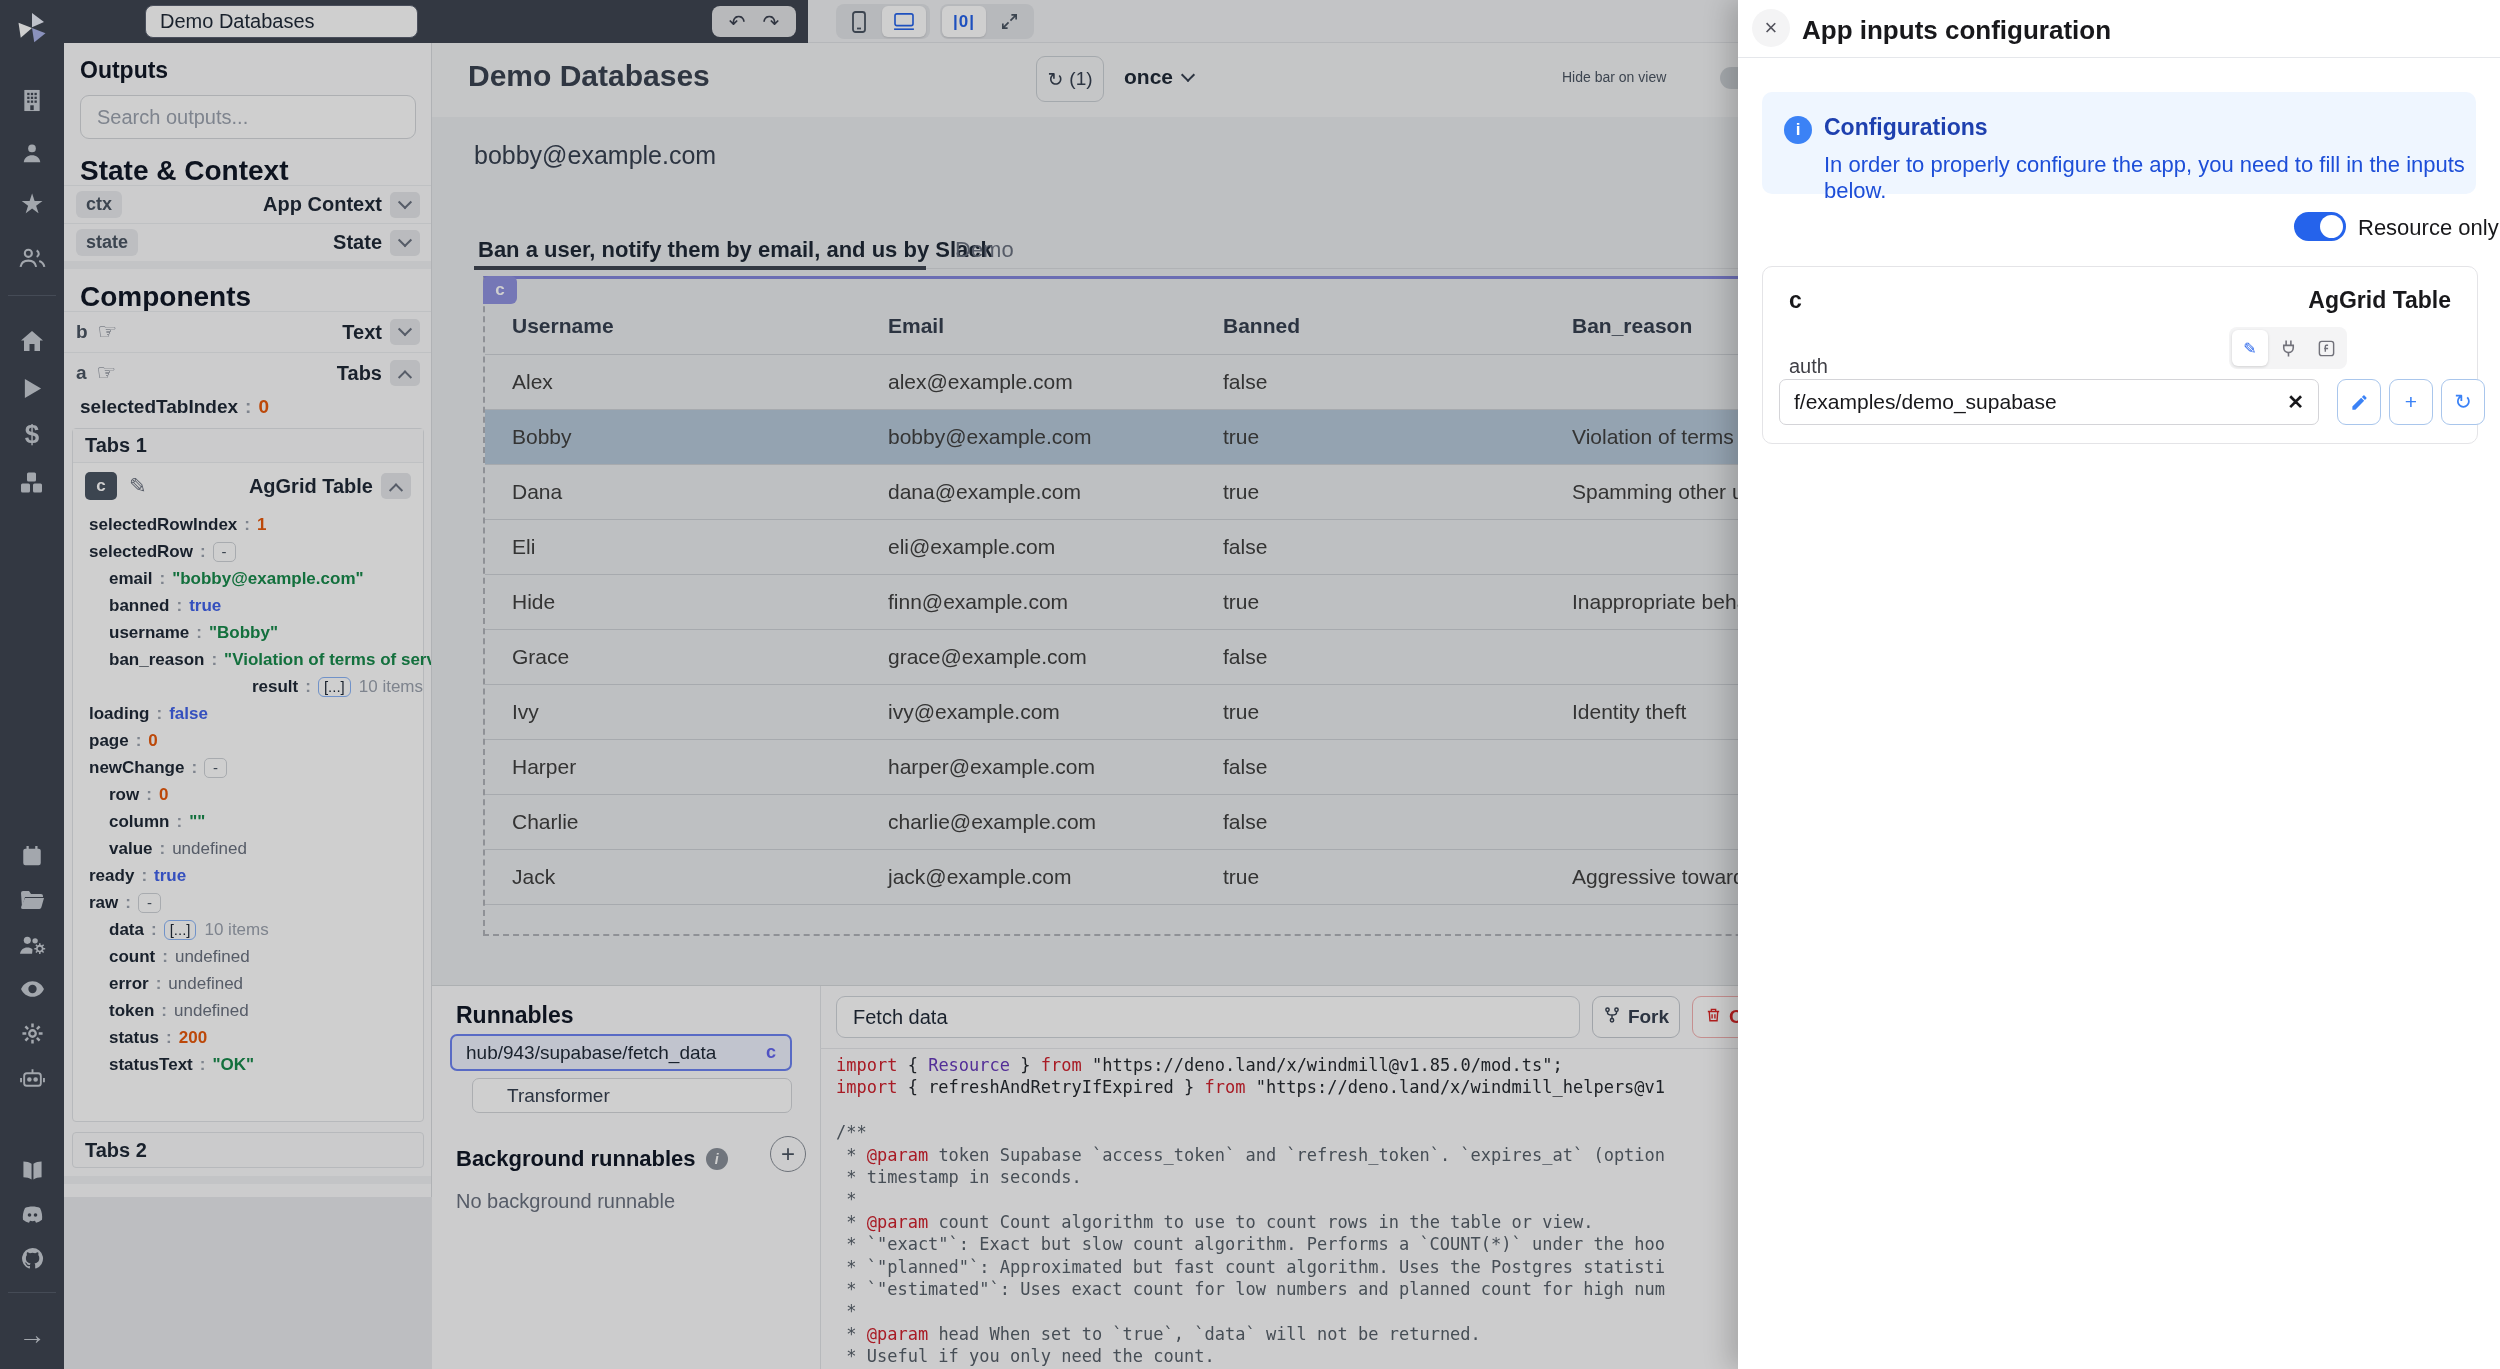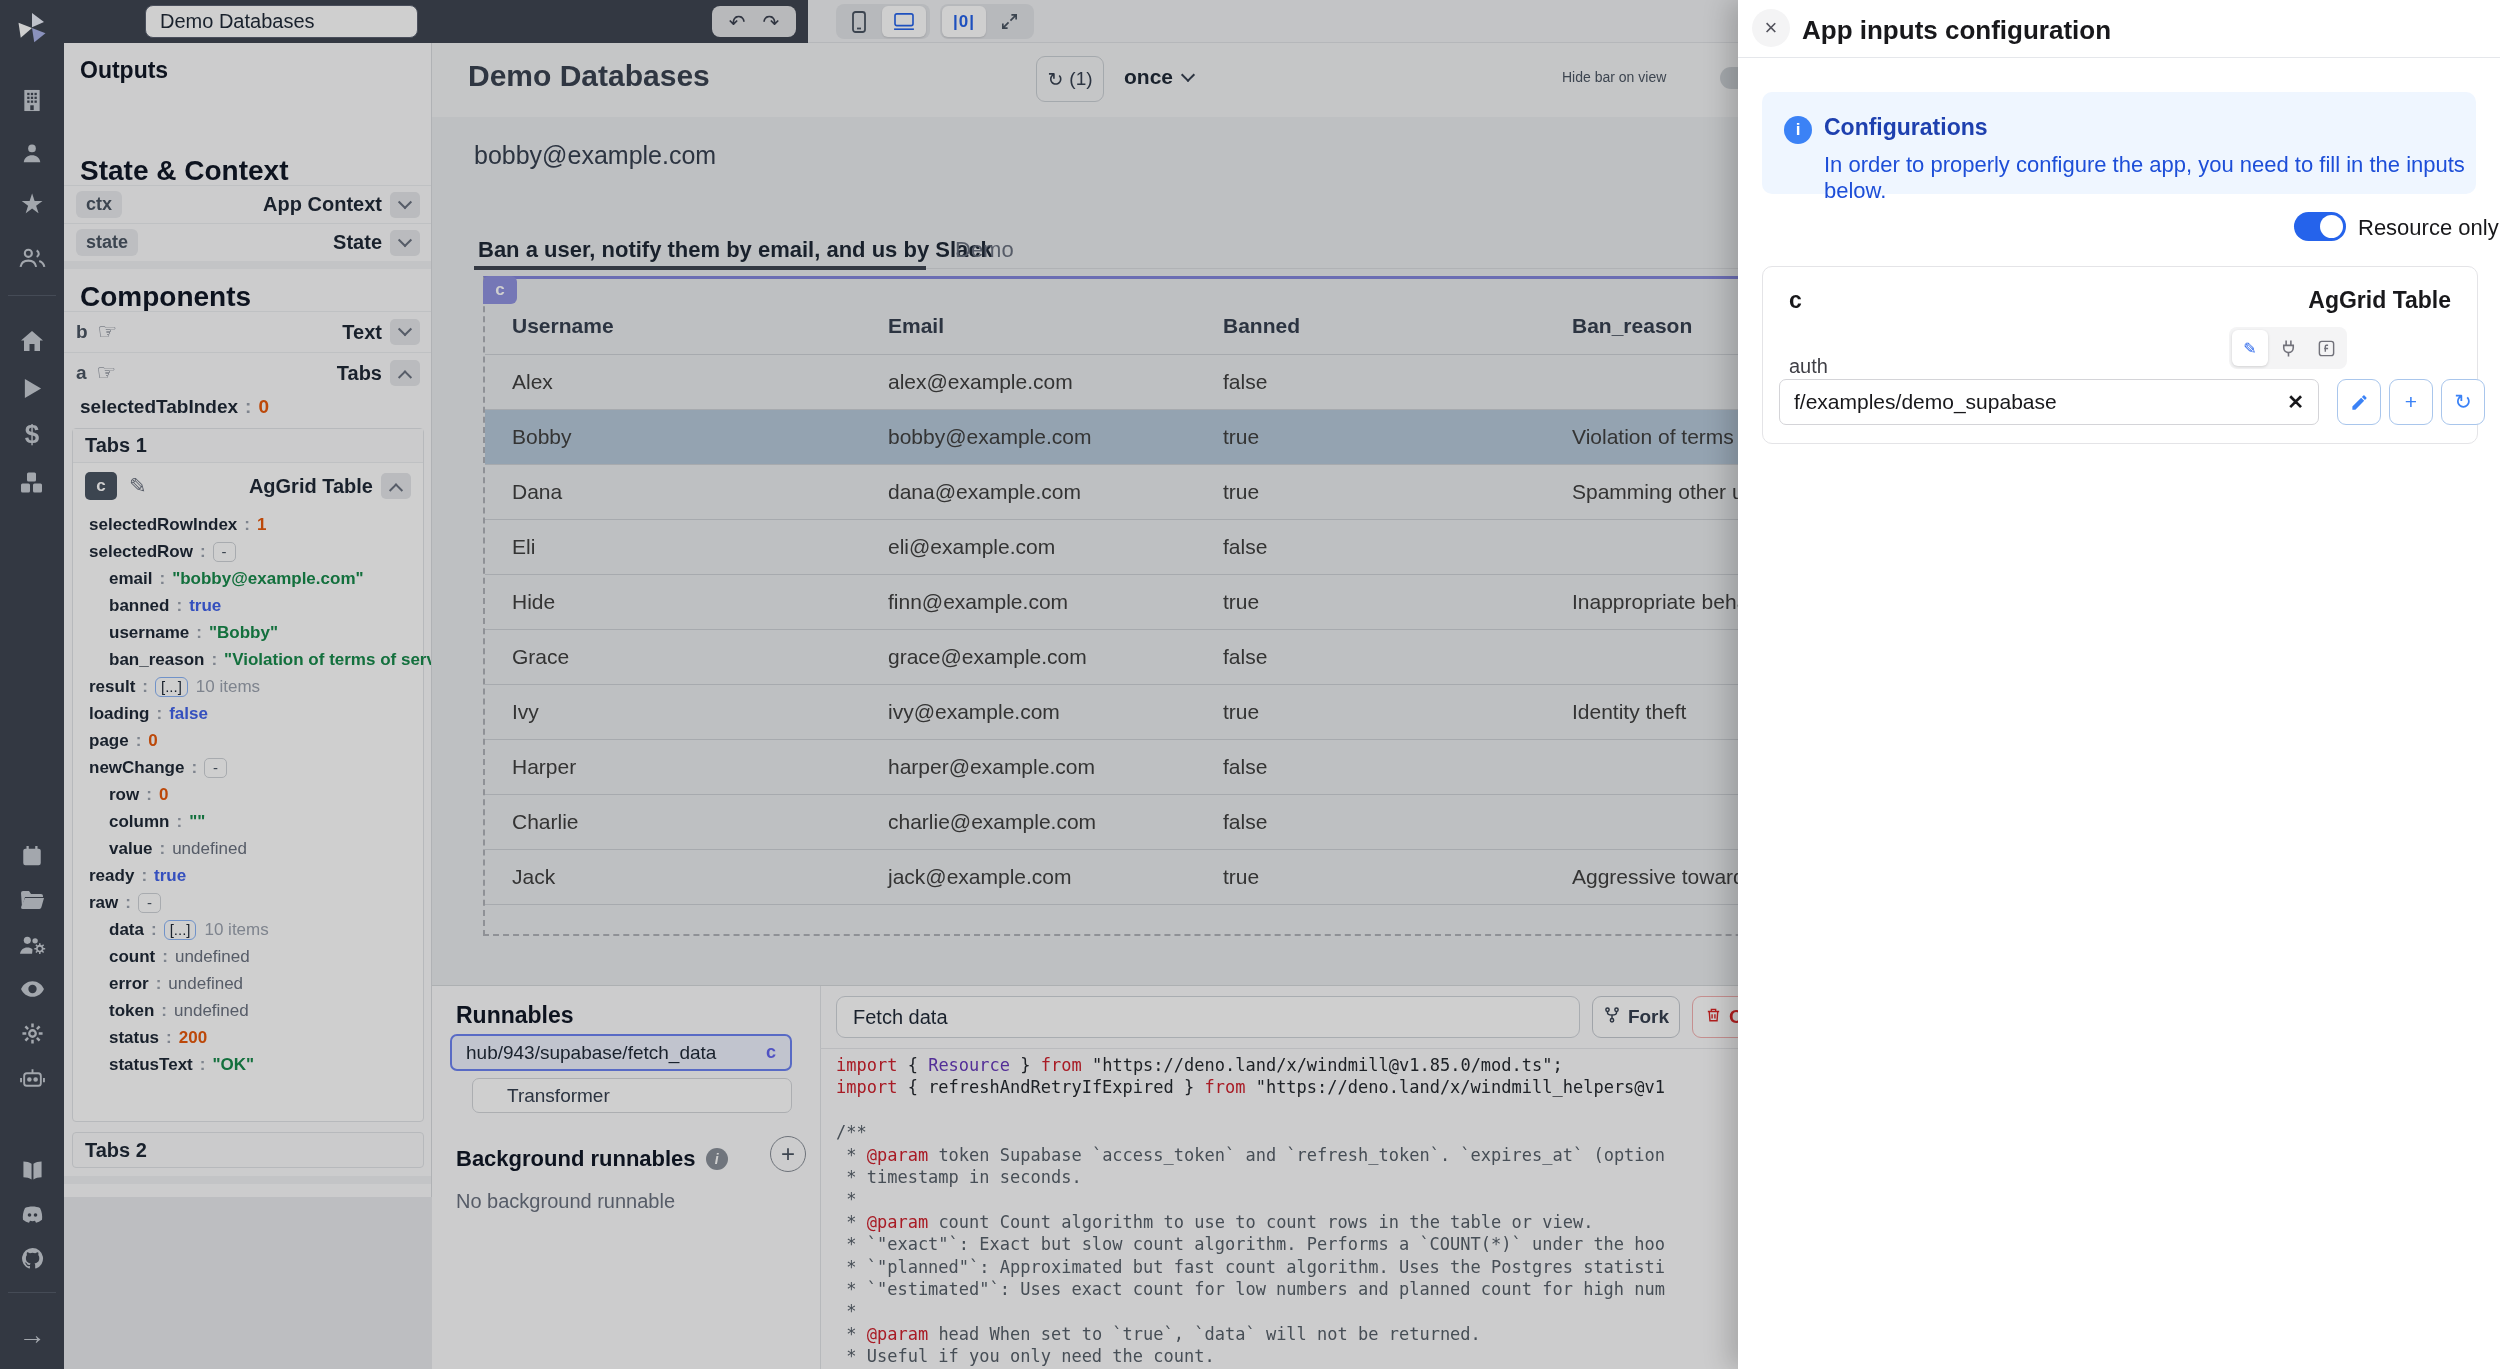--- a/index.html
+++ b/index.html
@@ -310,20 +310,21 @@
   </span>
   <span class="tb-flat">
     <svg width="19" height="19" viewBox="0 0 20 20" fill="none" stroke="currentColor" stroke-width="1.8">
         <path d="M12 3h5v5M8 17H3v-5M17 3l-6 6M3 17l6-6"></path>
       </svg>
   </span>
 </div>
 
 <aside class="abs" id="left-panel">
   <div class="abs lp-title" style="left:16px; top:14px;">Outputs</div>
+  <input id="search-outputs" placeholder="Search outputs..." style="">
   <div class="sec-head" style="top:112px;">State &amp; Context</div>
 
   <div class="abs" style="left:0; top:142px; width:368px;">
 
   <div class="kv-row" style="position:relative;">
         <span class="chip">ctx</span>
         <span class="kv-right">
           <span>App Context</span>
           <span class="chev-box">
             <span class="chev down"></span>
@@ -417,21 +418,21 @@
           <span class="t-colon">:</span>
           <span class="t-val str">"Bobby"</span>
           <span class="t-suffix"></span>
         </div>
         <div class="tree-row" style="padding-left: 36px;">
           <span class="t-key">ban_reason</span>
           <span class="t-colon">:</span>
           <span class="t-val str">"Violation of terms of service"</span>
           <span class="t-suffix"></span>
         </div>
-        <div class="tree-row" style="padding-left: 16px;">
+        <div class="tree-row" style="padding-left: 16px; justify-content: flex-end;">
           <span class="t-key">result</span>
           <span class="t-colon">:</span>
           <span class="t-val arr">[...]</span>
           <span class="t-suffix">10 items</span>
         </div>
         <div class="tree-row" style="padding-left: 16px;">
           <span class="t-key">loading</span>
           <span class="t-colon">:</span>
           <span class="t-val bool">false</span>
           <span class="t-suffix"></span>

